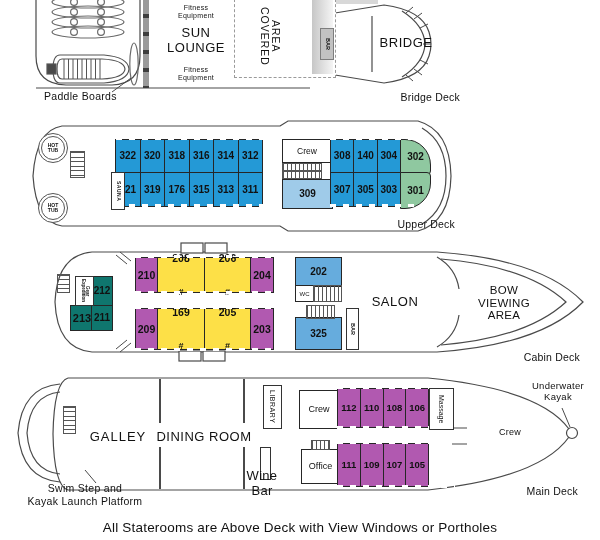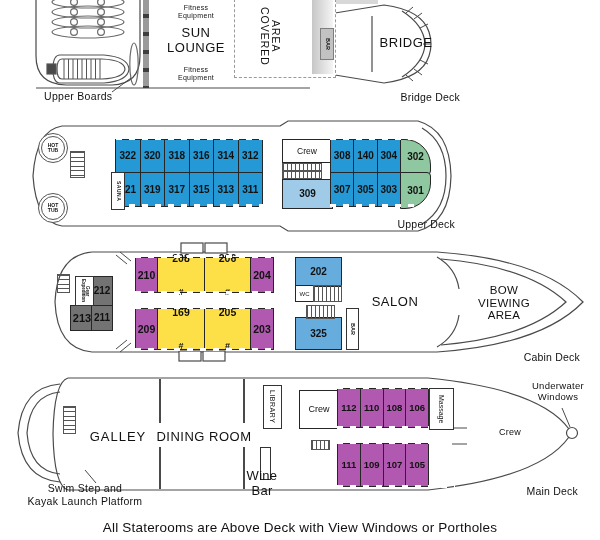--- a/index.html
+++ b/index.html
@@ -22,21 +22,21 @@
   .magenta .cabin{background:#b159b0;}
   .row-cd .cabin:nth-child(1),.row-cd .cabin:nth-child(4){background:#b159b0;}
   .row-cd .cabin:nth-child(2),.row-cd .cabin:nth-child(3){background:#fde047;gap:23px;}
   .row-cd .cabin:nth-child(1){flex:0 0 21px;}
   .row-cd .cabin:nth-child(2){flex:0 0 46px;}
   .row-cd .cabin:nth-child(3){flex:0 0 45px;}
   .row-cd .cabin:nth-child(4){flex:0 0 22px;}
   
   .room{border:1px solid #262626;display:flex;align-items:center;justify-content:center;
         font-weight:600;line-height:1;background:#fff;}
-  .c-blue{background:#737373;} .c-lblue{background:#9fcbe9;} .c-mblue{background:#66acdd;}
+  .c-blue{background:#0f766e;} .c-lblue{background:#9fcbe9;} .c-mblue{background:#66acdd;}
   .c-green{background:#8fc8a0;}
   
   .lbl{line-height:1.12;font-weight:500;letter-spacing:.3px;}
   .center{display:flex;align-items:center;justify-content:center;text-align:center;}
   .right{text-align:right;}
   .bold{font-weight:400;letter-spacing:.2px;}
   .vlbl{writing-mode:vertical-lr;text-orientation:mixed;display:flex;align-items:center;
         justify-content:center;text-align:center;line-height:1.05;z-index:3;}
   .bordered{border:1px solid #333;background:#fff;}
   
@@ -130,21 +130,21 @@
 
   <div class="mast" style="left:143px;top:0;width:6px;height:88px"></div>
   <div class="lbl center" style="left:168px;top:2px;width:56px;height:20px;font-size:7px">Fitness Equipment</div>
   <div class="lbl center" style="left:163px;top:27px;width:66px;height:28px;font-size:13px;letter-spacing:.5px">SUN LOUNGE</div>
   <div class="lbl center" style="left:168px;top:64px;width:56px;height:20px;font-size:7px">Fitness Equipment</div>
   <div class="dashedbox" style="left:234px;top:-6px;width:100px;height:82px"></div>
   <div class="grayfade" style="left:312px;top:-4px;width:21px;height:78px"></div>
   <div class="vlbl" style="left:242px;top:-2px;width:56px;height:76px;font-size:10.5px;letter-spacing:1px;font-weight:500">COVERED AREA</div>
   <div class="graybox vlbl" style="left:320px;top:28px;width:12px;height:30px;font-size:5.5px;font-weight:600">BAR</div>
   <div class="lbl center" style="left:374px;top:36px;width:64px;height:15px;font-size:13px;letter-spacing:.5px">BRIDGE</div>
-  <div class="lbl" style="left:44px;top:91px;width:74px;height:13px;font-size:10.5px;font-weight:500">Upper Boards</div>
+  <div class="lbl" style="left:44px;top:91px;width:74px;height:13px;font-size:10.5px;font-weight:500">Paddle Boards</div>
   <div class="lbl right bold" style="left:360px;top:92px;width:100px;height:13px;font-size:10.5px">Bridge Deck</div>
 
   <div class="hottub" style="left:38px;top:133px;width:28px;height:28px">
     <span>HOT TUB</span>
     </div>
   <div class="hottub" style="left:38px;top:193px;width:28px;height:28px">
     <span>HOT TUB</span>
     </div>
   <div class="ladder" style="left:70px;top:151px;width:13px;height:25px"></div>
   <div class="cab-row blue fz-u" style="left:115px;top:139px;width:148px;height:34px">
@@ -168,21 +168,21 @@
       </div>
     </div>
   <div class="cab-row blue fz-u" style="left:115px;top:172px;width:148px;height:35px">
       <div class="cabin">
         <div>321</div>
       </div>
       <div class="cabin">
         <div>319</div>
       </div>
       <div class="cabin">
-        <div>317</div>
+        <div>176</div>
       </div>
       <div class="cabin">
         <div>315</div>
       </div>
       <div class="cabin">
         <div>313</div>
       </div>
       <div class="cabin">
         <div>311</div>
       </div>
@@ -274,20 +274,21 @@
   <div class="lbl right bold" style="left:480px;top:352px;width:100px;height:13px;font-size:10.5px">Cabin Deck</div>
 
   <div class="ladder" style="left:63px;top:406px;width:11px;height:26px"></div>
   <div class="lbl center" style="left:85px;top:430px;width:66px;height:15px;font-size:13px;letter-spacing:1px">GALLEY</div>
   <div class="lbl center" style="left:156px;top:430px;width:96px;height:15px;font-size:13px;letter-spacing:.5px">DINING ROOM</div>
   <div class="vlbl bordered" style="left:263px;top:385px;width:17px;height:42px;font-size:7px;font-weight:500;letter-spacing:.5px">LIBRARY</div>
   <div class="box bordered" style="left:260px;top:447px;width:9px;height:31px"></div>
   <div class="lbl center" style="left:238px;top:479px;width:48px;height:10px;font-size:13px;font-weight:400">Wine Bar</div>
   <div class="room" style="left:299px;top:390px;width:38px;height:37px;font-size:9px;font-weight:500">Crew</div>
   <div class="stairs" style="left:311px;top:440px;width:17px;height:8px"></div>
+  <div class="room" style="left:301px;top:449px;width:37px;height:33px;font-size:9px;font-weight:500">Office</div>
   <div class="cab-row magenta fz-m" style="left:337px;top:388px;width:92px;height:40px">
       <div class="cabin">
         <div>112</div>
       </div>
       <div class="cabin">
         <div>110</div>
       </div>
       <div class="cabin">
         <div>108</div>
       </div>
@@ -308,19 +309,19 @@
       </div>
       <div class="cabin">
         <div>105</div>
       </div>
     </div>
   <div class="win" style="left:337px;top:386px;width:92px"></div>
   <div class="win" style="left:337px;top:426px;width:92px"></div>
   <div class="win" style="left:337px;top:441px;width:92px"></div>
   <div class="win" style="left:337px;top:485px;width:118px"></div>
   <div class="lbl center" style="left:492px;top:426px;width:36px;height:12px;font-size:9px;font-weight:500">Crew</div>
-  <div class="lbl center" style="left:523px;top:380px;width:70px;height:24px;font-size:9.5px;font-weight:500">Underwater Windows</div>
+  <div class="lbl center" style="left:523px;top:380px;width:70px;height:24px;font-size:9.5px;font-weight:500">Underwater Kayak</div>
   <div class="lbl right bold" style="left:478px;top:486px;width:100px;height:13px;font-size:10.5px">Main Deck</div>
   <div class="lbl center" style="left:40px;top:483px;width:90px;height:12px;font-size:10.5px;font-weight:500">Swim Step and</div>
   <div class="lbl center" style="left:25px;top:496px;width:120px;height:12px;font-size:10.5px;font-weight:500">Kayak Launch Platform</div>
 
   <div class="lbl center" style="left:0;top:520px;width:600px;height:16px;font-size:13.5px;font-weight:400;letter-spacing:.2px">All Staterooms are Above Deck with View Windows or Portholes</div>
 </div>
 
 </body></html>

